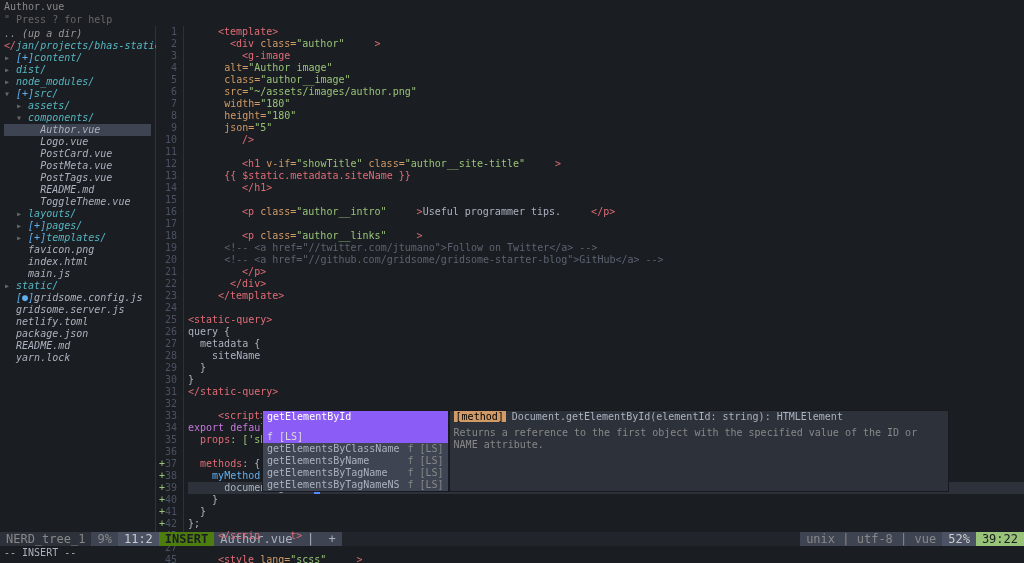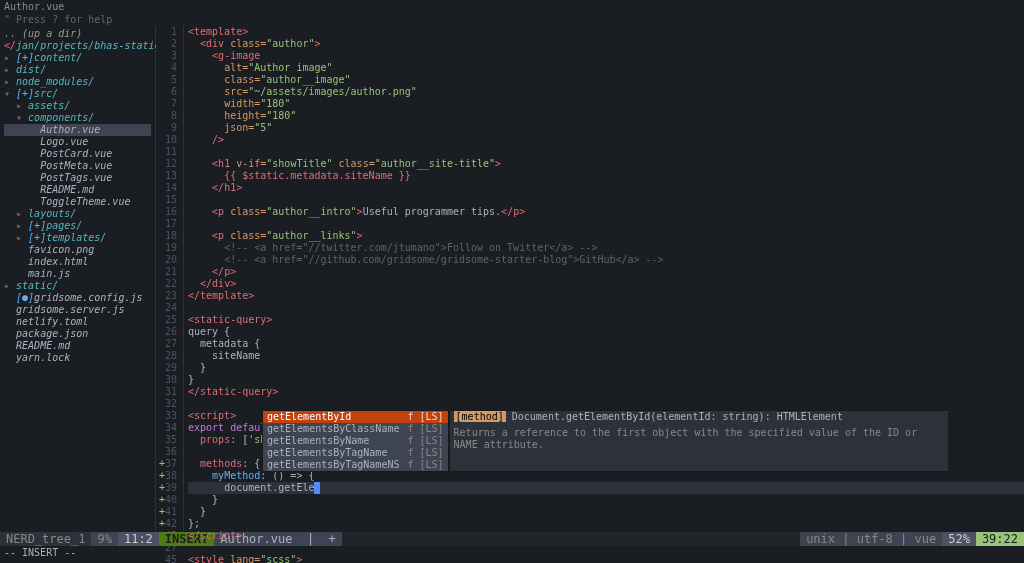--- a/index.html
+++ b/index.html
@@ -61,21 +61,21 @@
 .gutter .plus { color: #98c379; text-align: left; padding-left: 2px; display: inline-block; width: 8px;}
 .editor {
   flex: 1;
   background: #1a1d21;
   font-size: 10px;
   line-height: 12px;
   padding-left: 4px;
   position: relative;
 }
 .code-line { white-space: pre; height: 12px; }
-.tag { color: #e06c75; }
+.tag { color: #e06c75; margin-left: 30px; }
 .attr { color: #d19a66; }
 .string { color: #98c379; }
 .text { color: #abb2bf; }
 .comment { color: #5c6370; }
 .keyword { color: #c678dd; }
 .prop { color: #e06c75; }
 .brace { color: #abb2bf; }
 .mustache { color: #e06c75; }
 .func { color: #61afef; }
 .static-query { color: #e06c75; }
@@ -94,21 +94,21 @@
   background: #3e4451;
   border: 1px solid #181a1f;
 }
 .ac-item {
   padding: 0 4px;
   display: flex;
   justify-content: space-between;
   gap: 8px;
   color: #abb2bf;
 }
-.ac-item.selected { background: #c2410c; color: #fff; }
+.ac-item.selected { background: #8b5cf6; color: #fff; flex-direction: column; }
 .ac-kind { color: #888; }
 .ac-item.selected .ac-kind { color: #ddd; }
 .ac-doc {
   background: #2c313a;
   border: 1px solid #181a1f;
   padding: 0 4px;
   max-width: 500px;
   color: #888;
 }
 .ac-doc .method-badge { background: #d19a66; color: #000; padding: 0 2px; }

